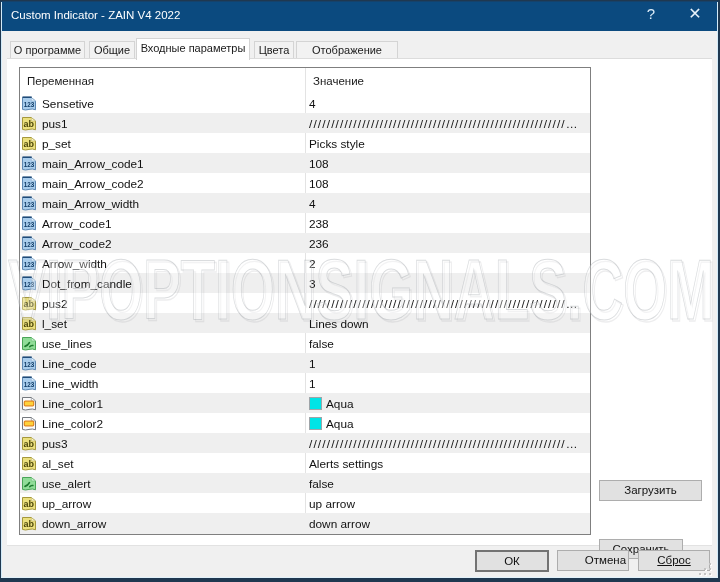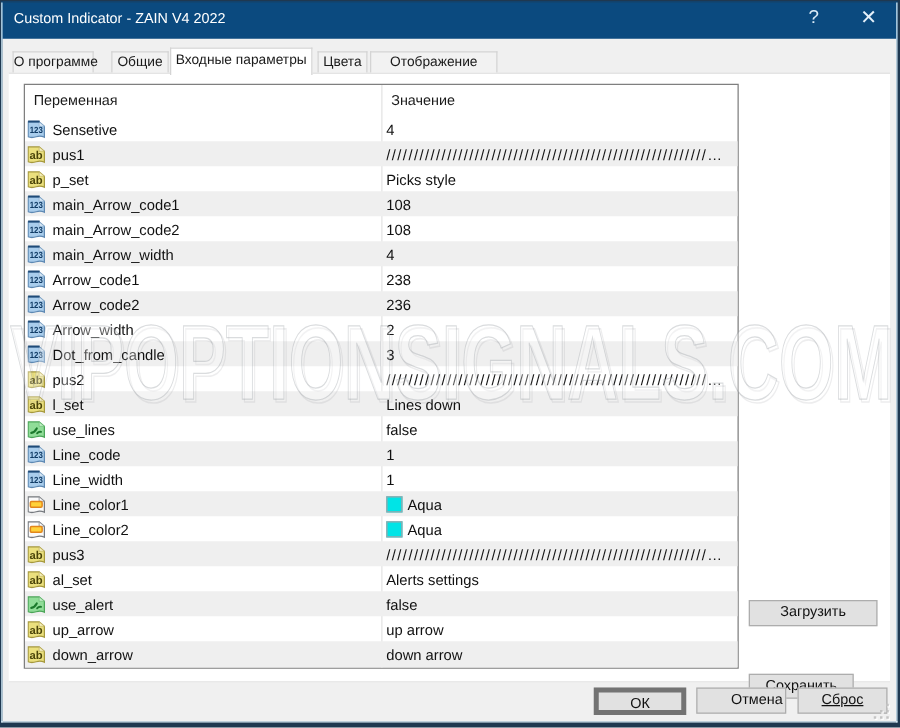--- a/index.html
+++ b/index.html
@@ -34,41 +34,41 @@
   .lab{position:absolute;left:22px;top:4px;white-space:nowrap;}
   .val{position:absolute;left:289px;top:4px;white-space:nowrap;}
   .val.sl{width:273px;overflow:hidden;text-overflow:ellipsis;letter-spacing:1.15px;}
   .sw{display:inline-block;width:11px;height:11px;background:#00e4e6;border:1px solid #9fa4a8;
       vertical-align:-2px;margin-right:4px;}
   
   .btn{background:#e1e1e1;border:1px solid #adadad;box-sizing:border-box;
        font-size:11.5px;color:#111;text-align:center;}
   #bload{left:599px;top:480px;width:103px;height:21px;line-height:19px;}
   #bsave{left:599px;top:539px;width:84px;height:20px;line-height:18px;}
-  #bok{left:475px;top:550px;width:74px;height:22px;line-height:18px;border:4px solid #737373;}
+  #bok{left:475px;top:550px;width:74px;height:22px;line-height:18px;border:2px solid #737373;}
   #bcancel{left:557px;top:550px;width:72px;height:21px;line-height:19px;padding-left:25px;}
   #breset{left:638px;top:550px;width:72px;height:21px;line-height:19px;text-decoration:underline;}
   
   #wm{left:0;top:245px;z-index:6;pointer-events:none;}
   
   .dot{position:absolute;width:2px;height:2px;background:#c3c3c3;box-shadow:1px 1px 0 #fdfdfd;}
 </style>
 </head>
 <body>
   <div class="abs" id="titlebar"></div>
   <div class="abs" id="title">Custom Indicator - ZAIN V4 2022</div>
   <div class="abs" id="help">?</div>
   <div class="abs" id="close">✕</div>
   <div class="abs" id="interior"></div>
   <div class="abs" id="panel"></div>
   <div class="abs" id="paleL"></div>
   <div class="abs" id="paleR"></div>
   <div class="abs" id="paleB"></div>
 
-  <div class="abs tab" id="tab1" style="left:10px;width:65px;">О программе</div>
+  <div class="abs tab" id="tab1" style="left:10px;width:75px;">О программе</div>
   <div class="abs tab" id="tab2" style="left:89px;width:46px;">Общие</div>
   <div class="abs tab" id="tab3" style="left:136px;width:114px;">Входные параметры</div>
   <div class="abs tab" id="tab4" style="left:254px;width:40px;">Цвета</div>
   <div class="abs tab" id="tab5" style="left:296px;width:102px;">Отображение</div>
 
   <div class="abs" id="table">
     <div class="abs" id="colsep"></div>
     <div id="thead">
       <span class="abs htxt" style="left:7px;">Переменная</span>
       <span class="abs htxt" style="left:293px;">Значение</span>

